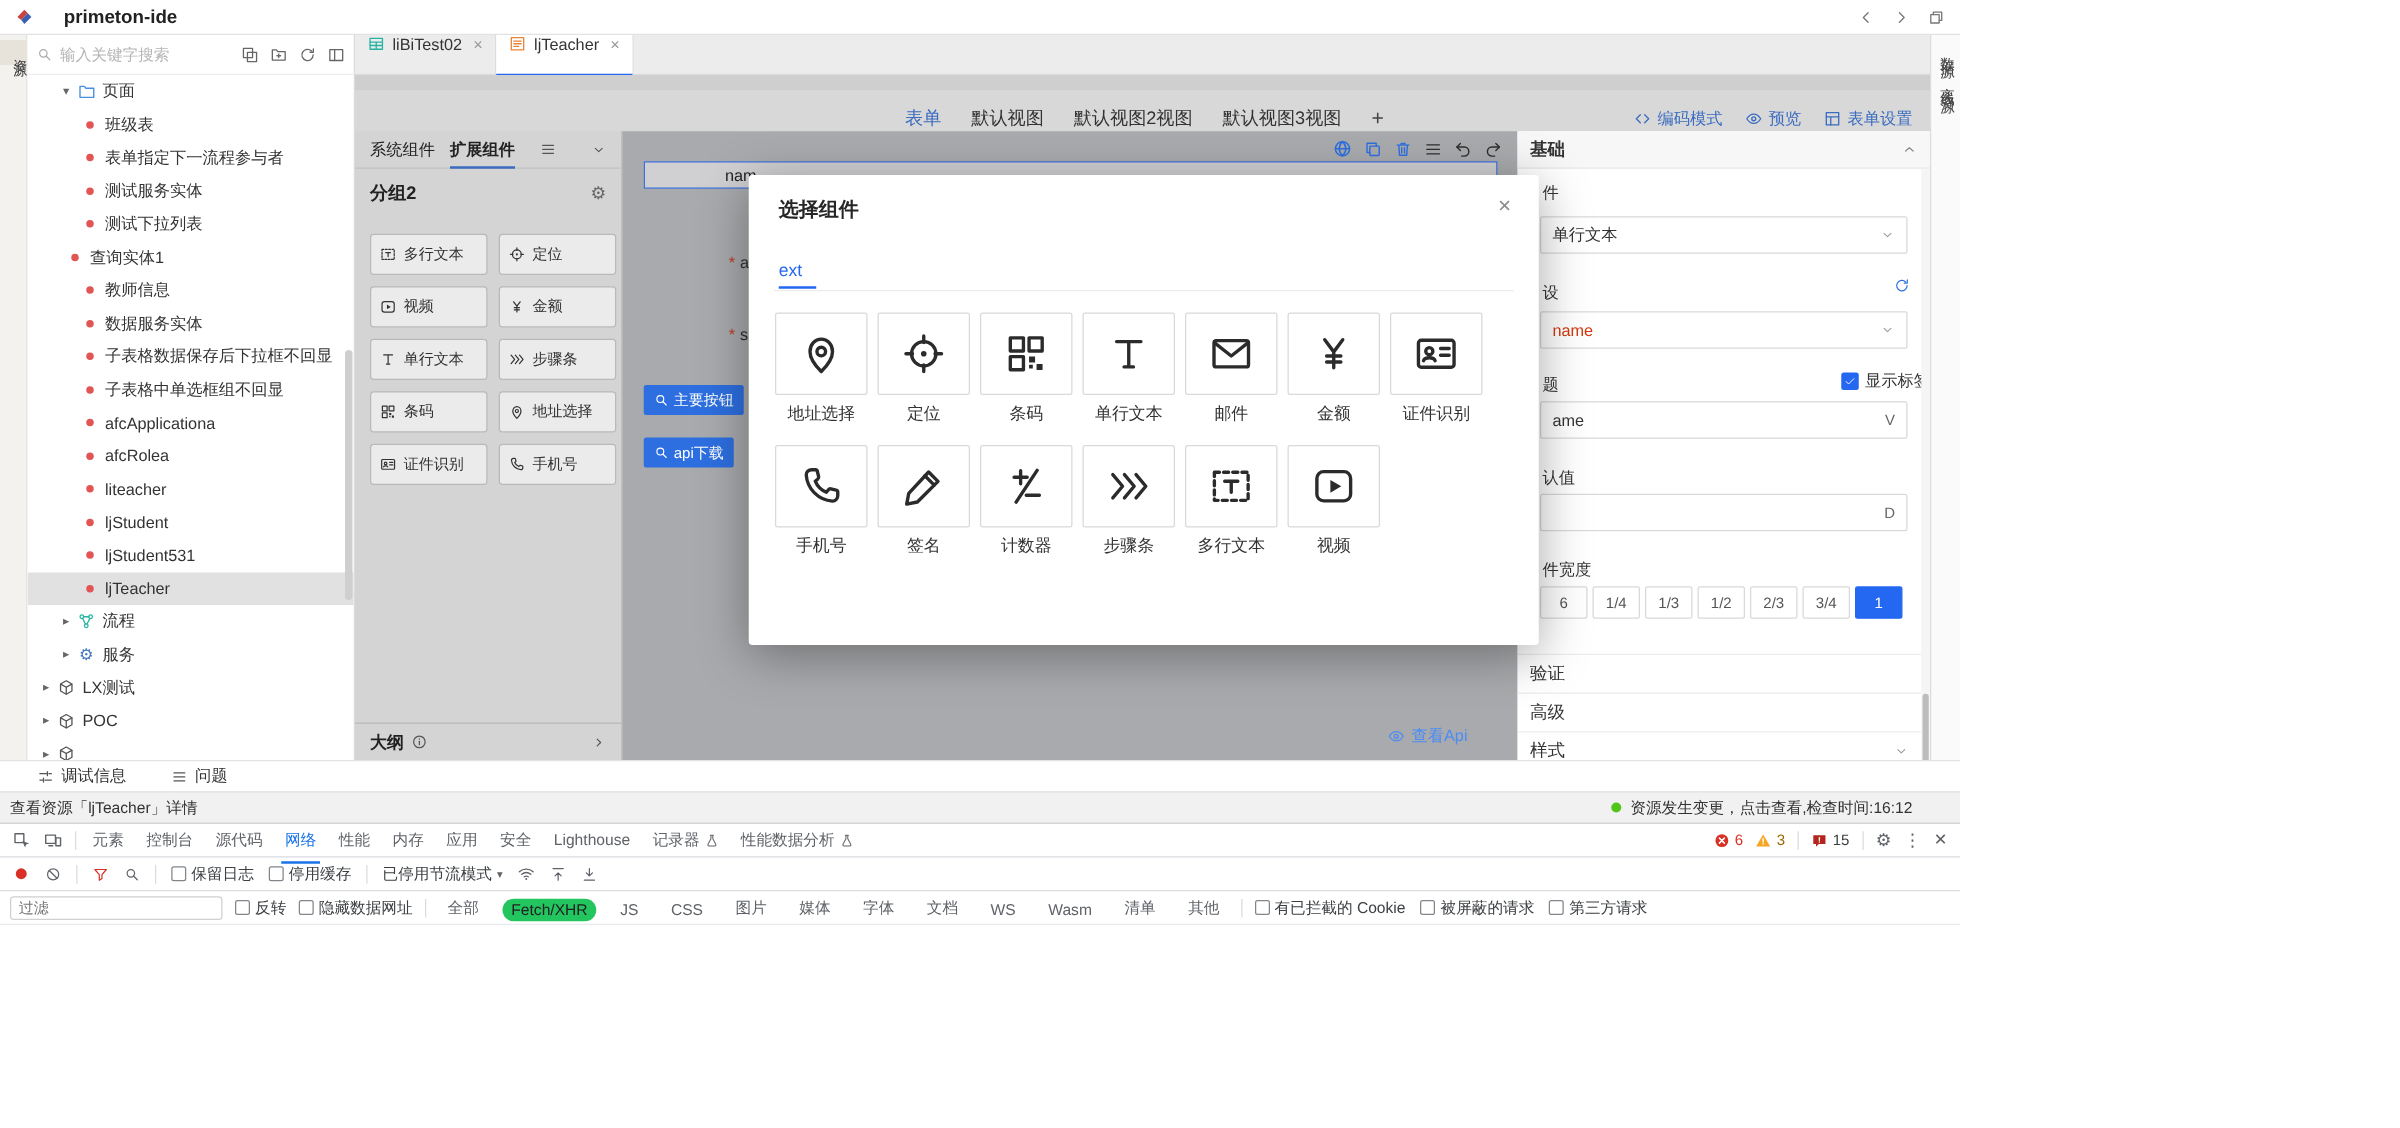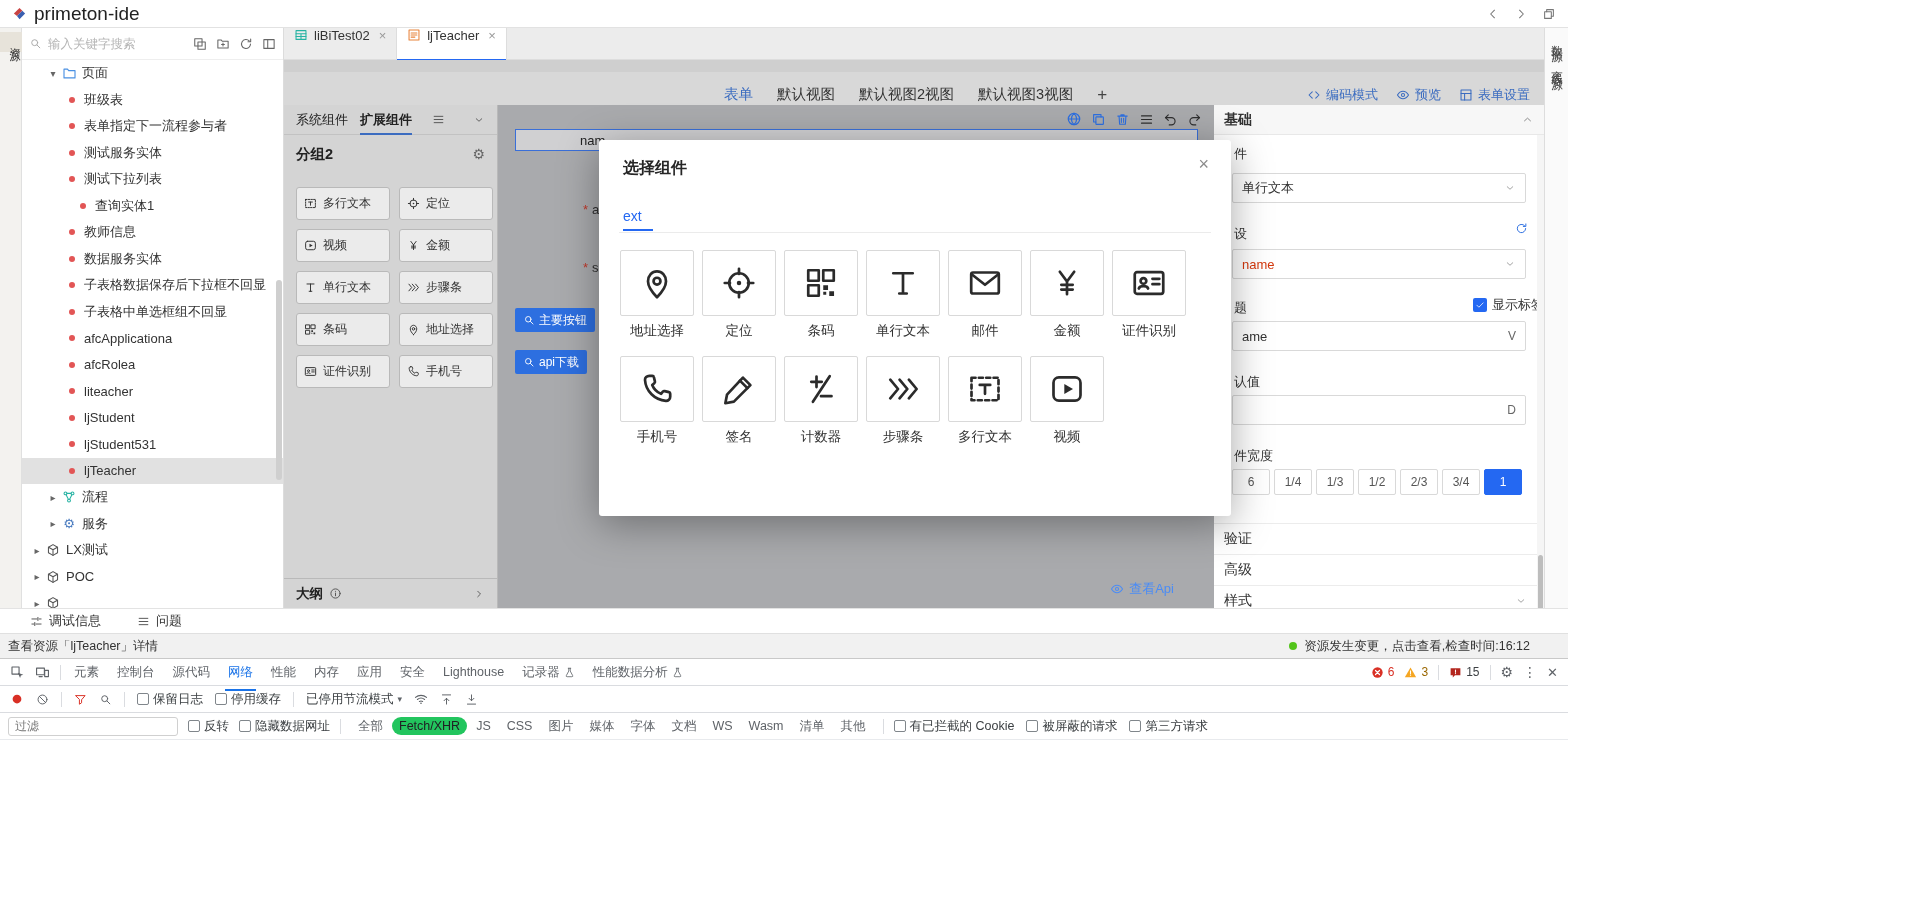--- a/index.html
+++ b/index.html
@@ -4,21 +4,21 @@
 <style>
   *{margin:0;padding:0;box-sizing:border-box}
   html,body{width:1920px;height:902px;overflow:hidden}
   body{font-family:"Liberation Sans","DejaVu Sans",sans-serif;background:#fff;position:relative;font-size:13px;color:#333}
   svg.ic{display:block;flex:none}
   [data-icon]{display:inline-flex;align-items:center;justify-content:center}
   .window{position:absolute;left:0;top:0;width:1568px;height:902px;background:#fff}
 
   
   .titlebar{position:absolute;left:0;top:0;width:1568px;height:28px;background:#fff;border-bottom:1px solid #e2e2e2;display:flex;align-items:center;padding:0 12px}
-  .tb-title{font-size:19px;font-weight:400;color:#222;margin-left:7px}
+  .tb-title{font-size:15px;font-weight:700;color:#222;margin-left:24px}
   .tb-right{margin-left:auto;display:flex;gap:14px;color:#777;align-items:center}
 
   
   .activity-left{position:absolute;left:0;top:28px;width:22px;height:580px;background:#f3f2ef;border-right:1px solid #e0e0e0}
   .al-tab{margin-top:4px;width:22px;padding:7px 0;background:#e7e3da;color:#333;font-size:11px;writing-mode:vertical-rl;text-orientation:upright;letter-spacing:3px;display:flex;justify-content:center;margin-left:auto;margin-right:auto}
 
   
   .explorer{position:absolute;left:22px;top:28px;width:262px;height:580px;background:#fff;border-right:1px solid #dcdcdc}
   .search-row{height:32px;display:flex;align-items:center;padding:0 7px;border-bottom:1px solid #eee;color:#aaa}
   .search-input{flex:1;border:none;outline:none;font-size:12.5px;color:#333;margin-left:6px;min-width:0;background:transparent}
@@ -225,21 +225,21 @@
           <span>表单指定下一流程参与者</span>
         </div>
         <div class="tree-row" style="padding-left:42px">
           <span class="dot-i"></span>
           <span>测试服务实体</span>
         </div>
         <div class="tree-row" style="padding-left:42px">
           <span class="dot-i"></span>
           <span>测试下拉列表</span>
         </div>
-        <div class="tree-row" style="padding-left:53px">
+        <div class="tree-row" style="padding-left:30px">
           <span class="dot-i"></span>
           <span>查询实体1</span>
         </div>
         <div class="tree-row" style="padding-left:42px">
           <span class="dot-i"></span>
           <span>教师信息</span>
         </div>
         <div class="tree-row" style="padding-left:42px">
           <span class="dot-i"></span>
           <span>数据服务实体</span>
@@ -970,21 +970,21 @@
       <input class="dt-filter" placeholder="过滤" style="">
       <label class="dt-check">
           <span class="cb"></span>
           <span>反转</span>
         </label>
       <label class="dt-check">
           <span class="cb"></span>
           <span>隐藏数据网址</span>
         </label>
       <span class="vdiv"></span>
-      <div id="dt-chips" style="display:flex;align-items:center;gap:2px">
+      <div id="dt-chips" style="display:flex;align-items:flex-end;gap:12px">
           <span class="chip">全部</span>
           <span class="chip sel">Fetch/XHR</span>
           <span class="chip">JS</span>
           <span class="chip">CSS</span>
           <span class="chip">图片</span>
           <span class="chip">媒体</span>
           <span class="chip">字体</span>
           <span class="chip">文档</span>
           <span class="chip">WS</span>
           <span class="chip">Wasm</span>

